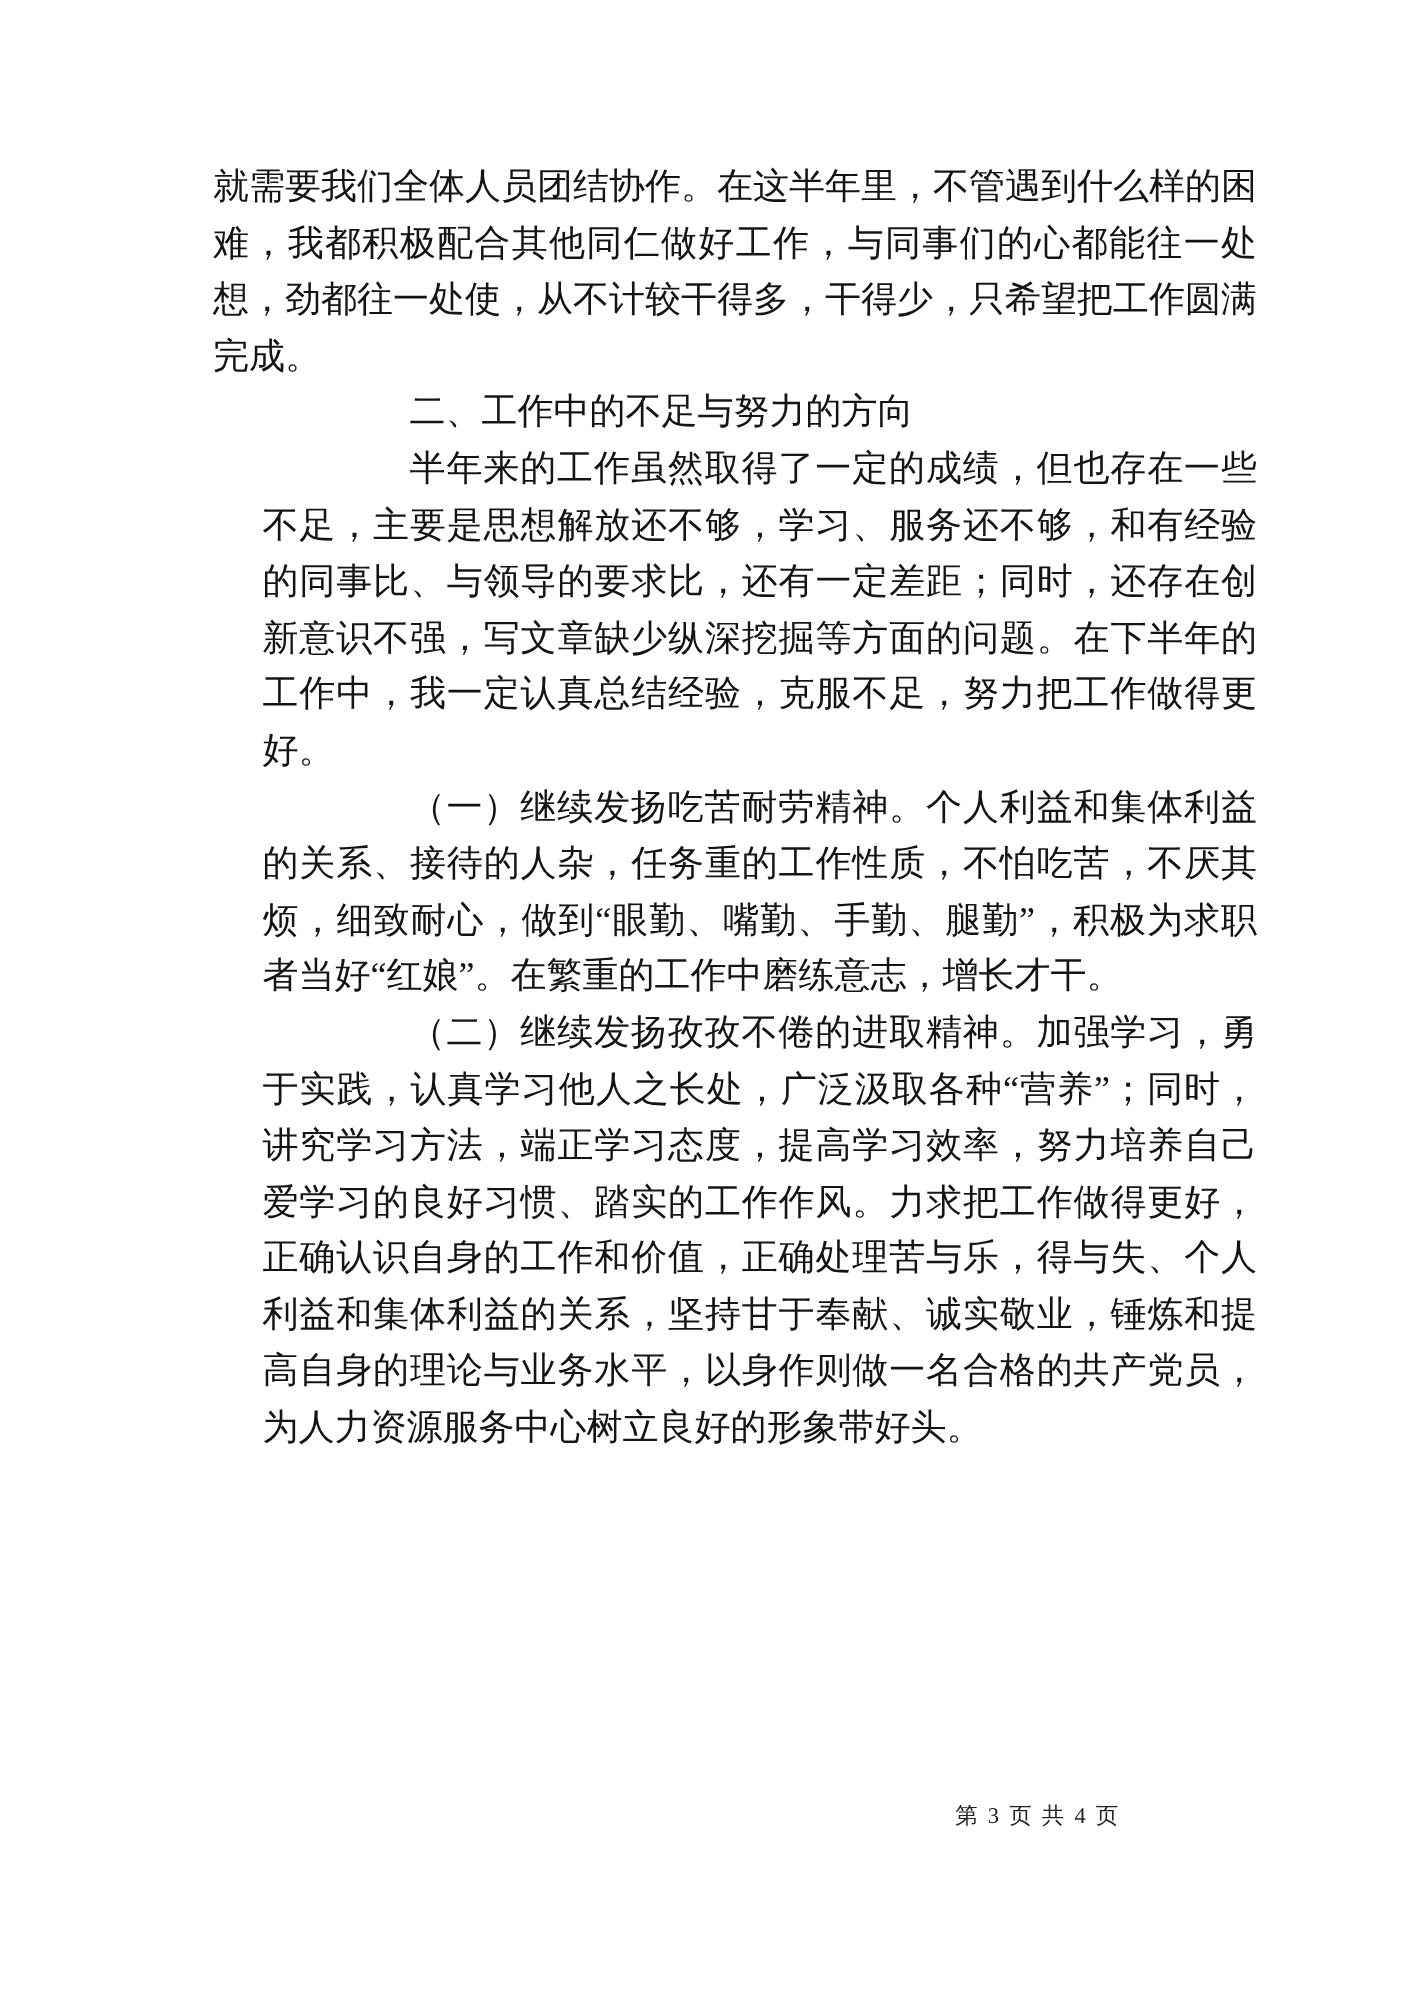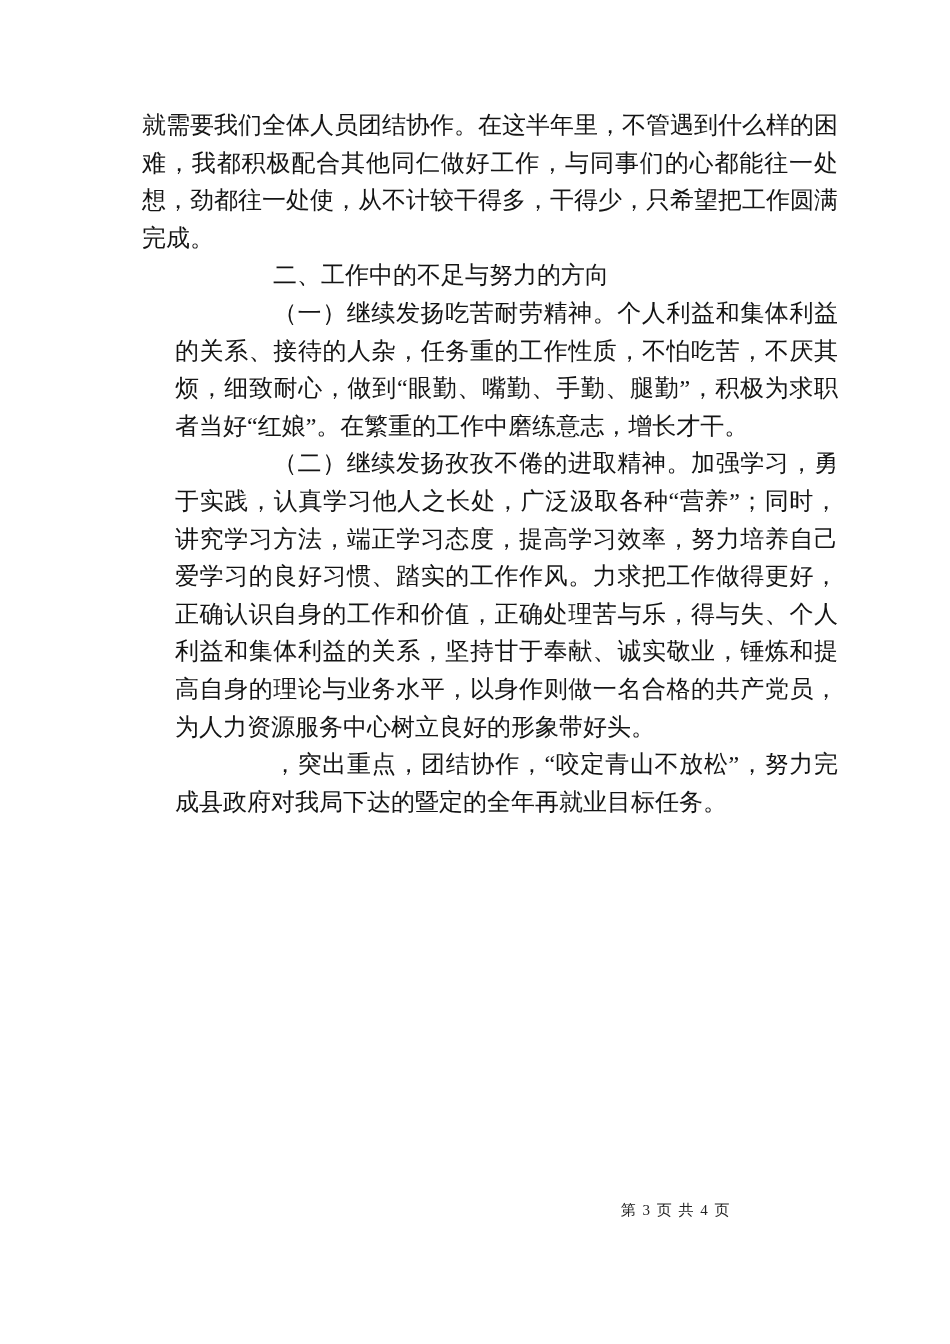--- a/index.html
+++ b/index.html
@@ -33,34 +33,34 @@
     letter-spacing: 0;
   }
   .content p.para.indent {
     text-indent: 98px;
     margin-left: 33px;
   }
   .footer {
     position: absolute;
     top: 1201px;
     left: 0;
-    right: 142px;
+    right: 126px;
     text-align: right;
     font-size: 15px;
     letter-spacing: 1.5px;
     color: #222222;
     font-family: "Liberation Serif", "DejaVu Serif", serif;
   }
 </style>
 </head>
 <body>
 
 <div class="page">
   <div class="content">
 
   <p class="para">就需要我们全体人员团结协作。在这半年里，不管遇到什么样的困难，我都积极配合其他同仁做好工作，与同事们的心都能往一处想，劲都往一处使，从不计较干得多，干得少，只希望把工作圆满完成。</p>
       <p class="para indent">二、工作中的不足与努力的方向</p>
+      <p class="para indent">半年来的工作虽然取得了一定的成绩，但也存在一些不足，主要是思想解放还不够，学习、服务还不够，和有经验的同事比、与领导的要求比，还有一定差距；同时，还存在创新意识不强，写文章缺少纵深挖掘等方面的问题。在下半年的工作中，我一定认真总结经验，克服不足，努力把工作做得更好。</p>
       <p class="para indent">（一）继续发扬吃苦耐劳精神。个人利益和集体利益的关系、接待的人杂，任务重的工作性质，不怕吃苦，不厌其烦，细致耐心，做到“眼勤、嘴勤、手勤、腿勤”，积极为求职者当好“红娘”。在繁重的工作中磨练意志，增长才干。</p>
       <p class="para indent">（二）继续发扬孜孜不倦的进取精神。加强学习，勇于实践，认真学习他人之长处，广泛汲取各种“营养”；同时，讲究学习方法，端正学习态度，提高学习效率，努力培养自己爱学习的良好习惯、踏实的工作作风。力求把工作做得更好，正确认识自身的工作和价值，正确处理苦与乐，得与失、个人利益和集体利益的关系，坚持甘于奉献、诚实敬业，锤炼和提高自身的理论与业务水平，以身作则做一名合格的共产党员，为人力资源服务中心树立良好的形象带好头。</p>
-      <p class="para indent">，突出重点，团结协作，“咬定青山不放松”，努力完成县政府对我局下达的暨定的全年再就业目标任务。</p>
     </div>
   <div class="footer">第 3 页 共 4 页</div>
 </div>
 
 </body></html>

